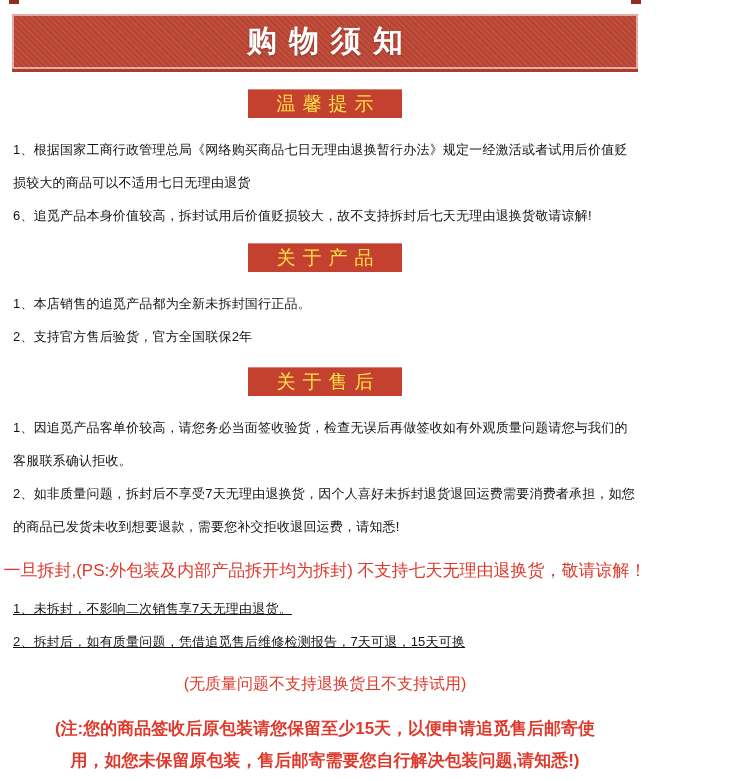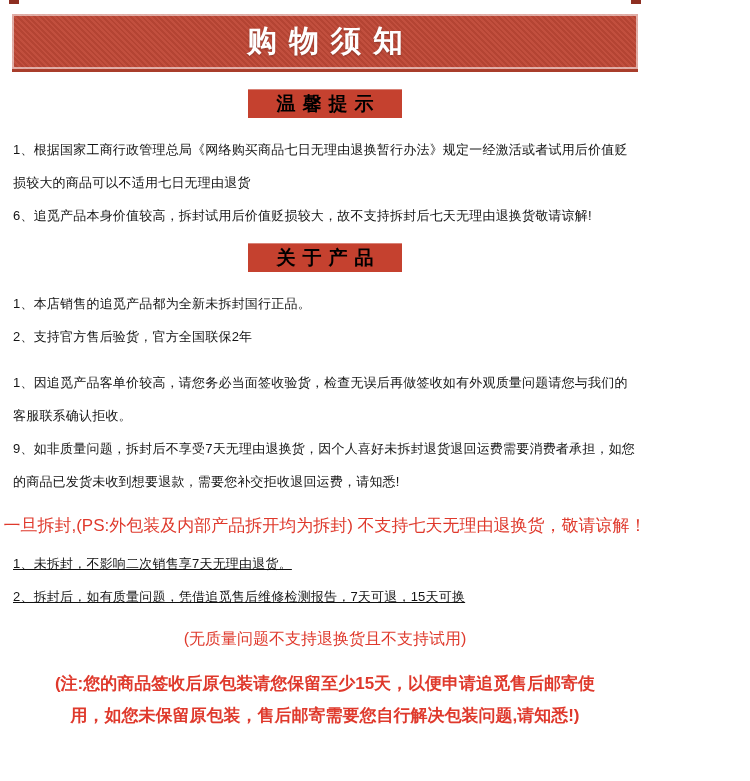--- a/index.html
+++ b/index.html
@@ -41,23 +41,23 @@
     text-shadow: 0 1px 2px rgba(0,0,0,0.25);
   }
 
   
   .section-btn {
     display: block;
     width: 154px;
     height: 29px;
     margin: 15px auto;
     background: #c5412f;
-    color: #000000;
+    color: #fde047;
     font-size: 19px;
-    font-weight: bold;
+    font-weight: normal;
     letter-spacing: 7px;
     text-indent: 7px;
     text-align: center;
     line-height: 29px;
     box-shadow: inset 0 1px 0 rgba(255,255,255,0.35);
   }
   .btn-1 { margin-top: 17px; }
   .btn-2 { margin-top: 11px; }
   .btn-3 { margin-top: 14px; }
 
@@ -110,23 +110,24 @@
     <p class="para">1、根据国家工商行政管理总局《网络购买商品七日无理由退换暂行办法》规定一经激活或者试用后价值贬损较大的商品可以不适用七日无理由退货</p>
     <p class="para">6、追觅产品本身价值较高，拆封试用后价值贬损较大，故不支持拆封后七天无理由退换货敬请谅解!</p>
   </div>
 
   <div class="section-btn btn-2">关于产品</div>
   <div class="paras paras-2">
     <p class="para">1、本店销售的追觅产品都为全新未拆封国行正品。</p>
     <p class="para">2、支持官方售后验货，官方全国联保2年</p>
   </div>
 
+  <div class="section-btn btn-3">关于售后</div>
   <div class="paras paras-3">
     <p class="para">1、因追觅产品客单价较高，请您务必当面签收验货，检查无误后再做签收如有外观质量问题请您与我们的客服联系确认拒收。</p>
-    <p class="para">9、如非质量问题，拆封后不享受7天无理由退换货，因个人喜好未拆封退货退回运费需要消费者承担，如您的商品已发货未收到想要退款，需要您补交拒收退回运费，请知悉!</p>
+    <p class="para">2、如非质量问题，拆封后不享受7天无理由退换货，因个人喜好未拆封退货退回运费需要消费者承担，如您的商品已发货未收到想要退款，需要您补交拒收退回运费，请知悉!</p>
   </div>
 
   <div class="red-center seal-warning">一旦拆封,(PS:外包装及内部产品拆开均为拆封) 不支持七天无理由退换货，敬请谅解！</div>
 
   <div class="paras rules">
     <p class="para">1、未拆封，不影响二次销售享7天无理由退货。</p>
     <p class="para">2、拆封后，如有质量问题，凭借追觅售后维修检测报告，7天可退，15天可换</p>
   </div>
 
   <div class="red-center no-trial">(无质量问题不支持退换货且不支持试用)</div>

